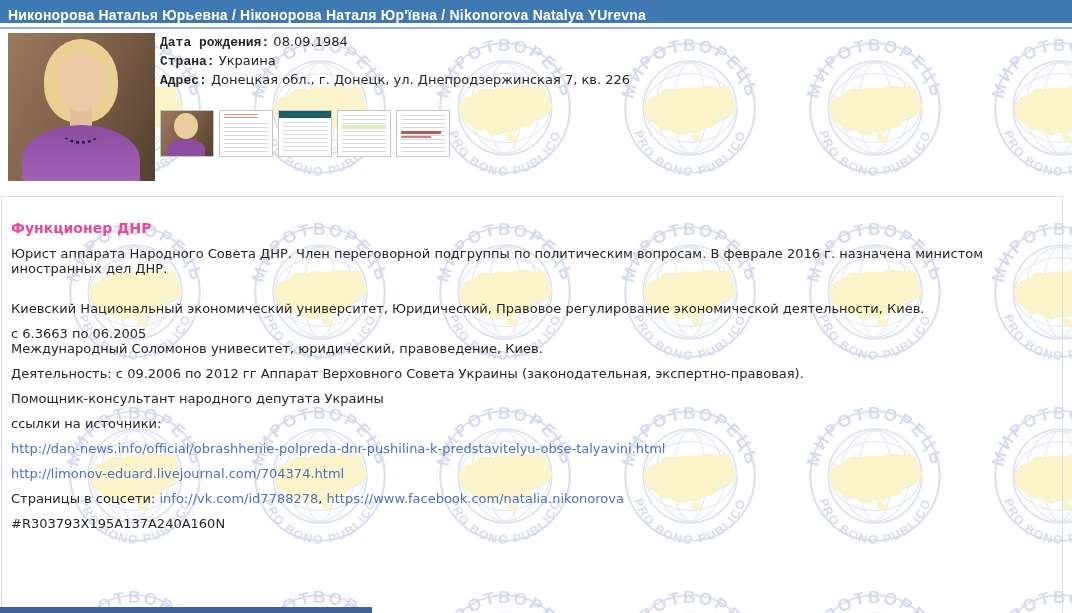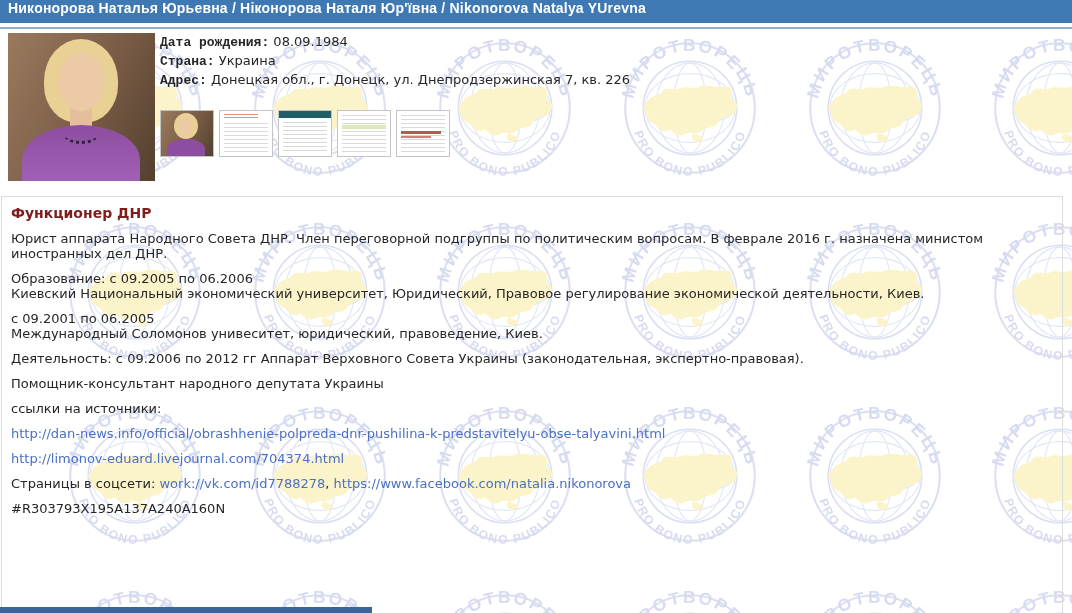--- a/index.html
+++ b/index.html
@@ -3,21 +3,21 @@
 <meta charset="utf-8">
 <style>
   html,body{margin:0;padding:0;background:#fff;}
   .page{position:relative;width:1072px;height:613px;overflow:hidden;background:#fff;
         font-family:"DejaVu Sans","Liberation Sans",sans-serif;color:#262626;}
   
   .wm-layer{position:absolute;left:0;top:0;width:1072px;height:613px;z-index:0;pointer-events:none;}
   .wm-tile{position:absolute;opacity:0.95;}
   
   .titlebar{position:absolute;left:0;top:0;width:1072px;height:23px;background:#3e79b4;z-index:3;
-            display:flex;align-items:flex-start;}
+            display:flex;align-items:flex-end;}
   .titlebar span{color:#ffffff;font-family:"Liberation Sans",sans-serif;font-weight:bold;
                  font-size:14px;padding-left:8px;white-space:nowrap;letter-spacing:0.2px;}
   .subbar{position:absolute;left:0;top:27px;width:1072px;height:2px;background:#8fafd0;z-index:3;}
   
   .photo{position:absolute;left:8px;top:33px;width:147px;height:148px;z-index:2;overflow:hidden;
          background:linear-gradient(115deg,#9a7a5e 0%,#7a5c46 55%,#52402f 100%);}
   .ph-hair{position:absolute;left:36px;top:6px;width:74px;height:84px;border-radius:50% 50% 45% 45%;
            background:#e9d094;}
   .ph-face{position:absolute;left:50px;top:20px;width:46px;height:58px;border-radius:50%;
            background:#eccaa6;}
@@ -42,21 +42,21 @@
              background:repeating-linear-gradient(#e2927c 0 1px,transparent 1px 3px);}
   .t-tealbar{position:absolute;left:0;top:0;width:52px;height:7px;background:#1e5e66;}
   .t-teal .t-lines{top:11px;}
   .t-greenline{position:absolute;left:4px;top:14px;width:44px;height:4px;background:#d9ecb4;}
   .t-redline{position:absolute;left:4px;top:20px;width:40px;height:3px;background:#b45a50;}
   .t-redline2{position:absolute;left:4px;top:25px;width:30px;height:2px;background:#c98377;}
   
   .article{position:absolute;left:1px;top:196px;width:1062px;height:417px;z-index:1;
            border:1px solid #dcdcdc;border-bottom:none;box-sizing:border-box;
            padding:8px 10px 0 9px;background:transparent;}
-  .article h2{margin:0 0 10px 0;font-size:14px;font-weight:bold;color:#7f1d1d;}
+  .article h2{margin:15px 0 10px 0;font-size:14px;font-weight:bold;color:#ec4899;}
   .blk{margin:0 0 10px 0;font-size:13px;line-height:15px;}
   .lnk{color:#4a70c4;text-decoration:none;}
   .footer-bar{position:absolute;left:0;bottom:0;width:372px;height:6px;background:#3c649c;z-index:4;}
   .hidden-defs{position:absolute;width:0;height:0;overflow:hidden;}
 </style>
 </head>
 <body>
 
 <div class="page">
 
@@ -213,26 +213,26 @@
       <div class="t-lines"></div>
       <div class="t-redline"></div>
       <div class="t-redline2"></div>
     </div>
   </div>
 
   <section class="article">
     <h2>Функционер ДНР</h2>
     <div id="article-body">
         <div class="blk"><span>Юрист аппарата Народного Совета  ДНР. Член переговорной подгруппы по политическим вопросам. В феврале 2016 г. назначена министом иностранных дел ДНР.</span></div>
-        <div class="blk"><span>Образование: с 09.2005 по 06.2006</span><br><span>Киевский Национальный экономический университет, Юридический, Правовое регулирование экономической деятельности, Киев.</span></div>
-        <div class="blk"><span>с 09.2001 по 06.2005</span><br><span>Международный Соломонов унивеситет, юридический, правоведение, Киев.</span></div>
+        <div class="blk"><br><span>Киевский Национальный экономический университет, Юридический, Правовое регулирование экономической деятельности, Киев.</span></div>
+        <div class="blk"><span>с 6.3663 по 06.2005</span><br><span>Международный Соломонов унивеситет, юридический, правоведение, Киев.</span></div>
         <div class="blk"><span>Деятельность: с 09.2006 по 2012 гг  Аппарат Верховного Совета Украины (законодательная, экспертно-правовая).</span></div>
         <div class="blk"><span>Помощник-консультант народного депутата Украины</span></div>
         <div class="blk"><span>ссылки на источники:</span></div>
         <div class="blk"><a href="#" class="lnk">http://dan-news.info/official/obrashhenie-polpreda-dnr-pushilina-k-predstavitelyu-obse-talyavini.html</a></div>
         <div class="blk"><a href="#" class="lnk">http://limonov-eduard.livejournal.com/704374.html</a></div>
-        <div class="blk"><span>Страницы в соцсети: </span><a href="#" class="lnk">work://vk.com/id7788278</a><span>, </span><a href="#" class="lnk">https://www.facebook.com/natalia.nikonorova</a></div>
+        <div class="blk"><span>Страницы в соцсети: </span><a href="#" class="lnk">info://vk.com/id7788278</a><span>, </span><a href="#" class="lnk">https://www.facebook.com/natalia.nikonorova</a></div>
         <div class="blk"><span>#R303793X195A137A240A160N</span></div>
       </div>
   </section>
 
   <div class="footer-bar"></div>
 </div>
 
 </body></html>

